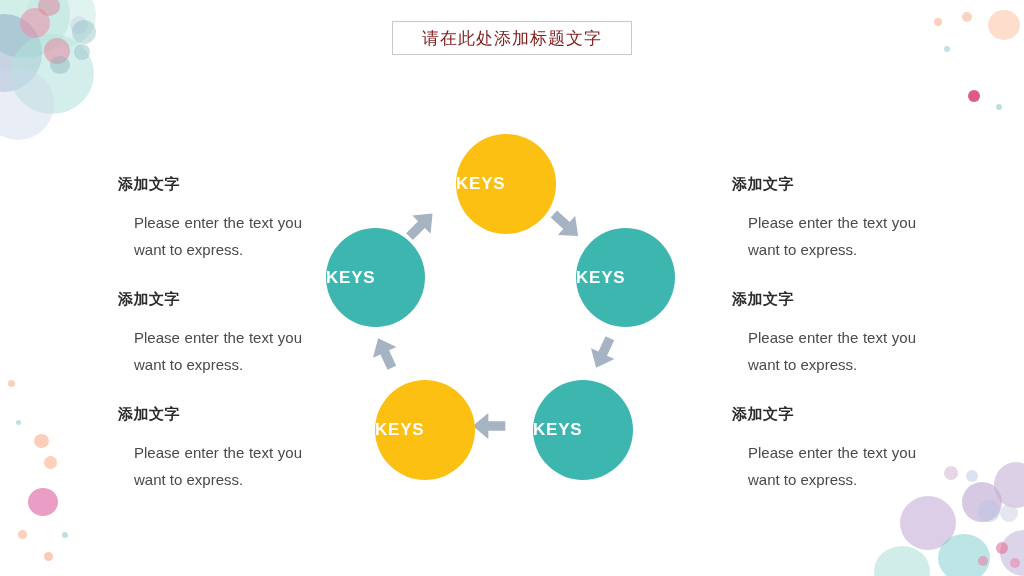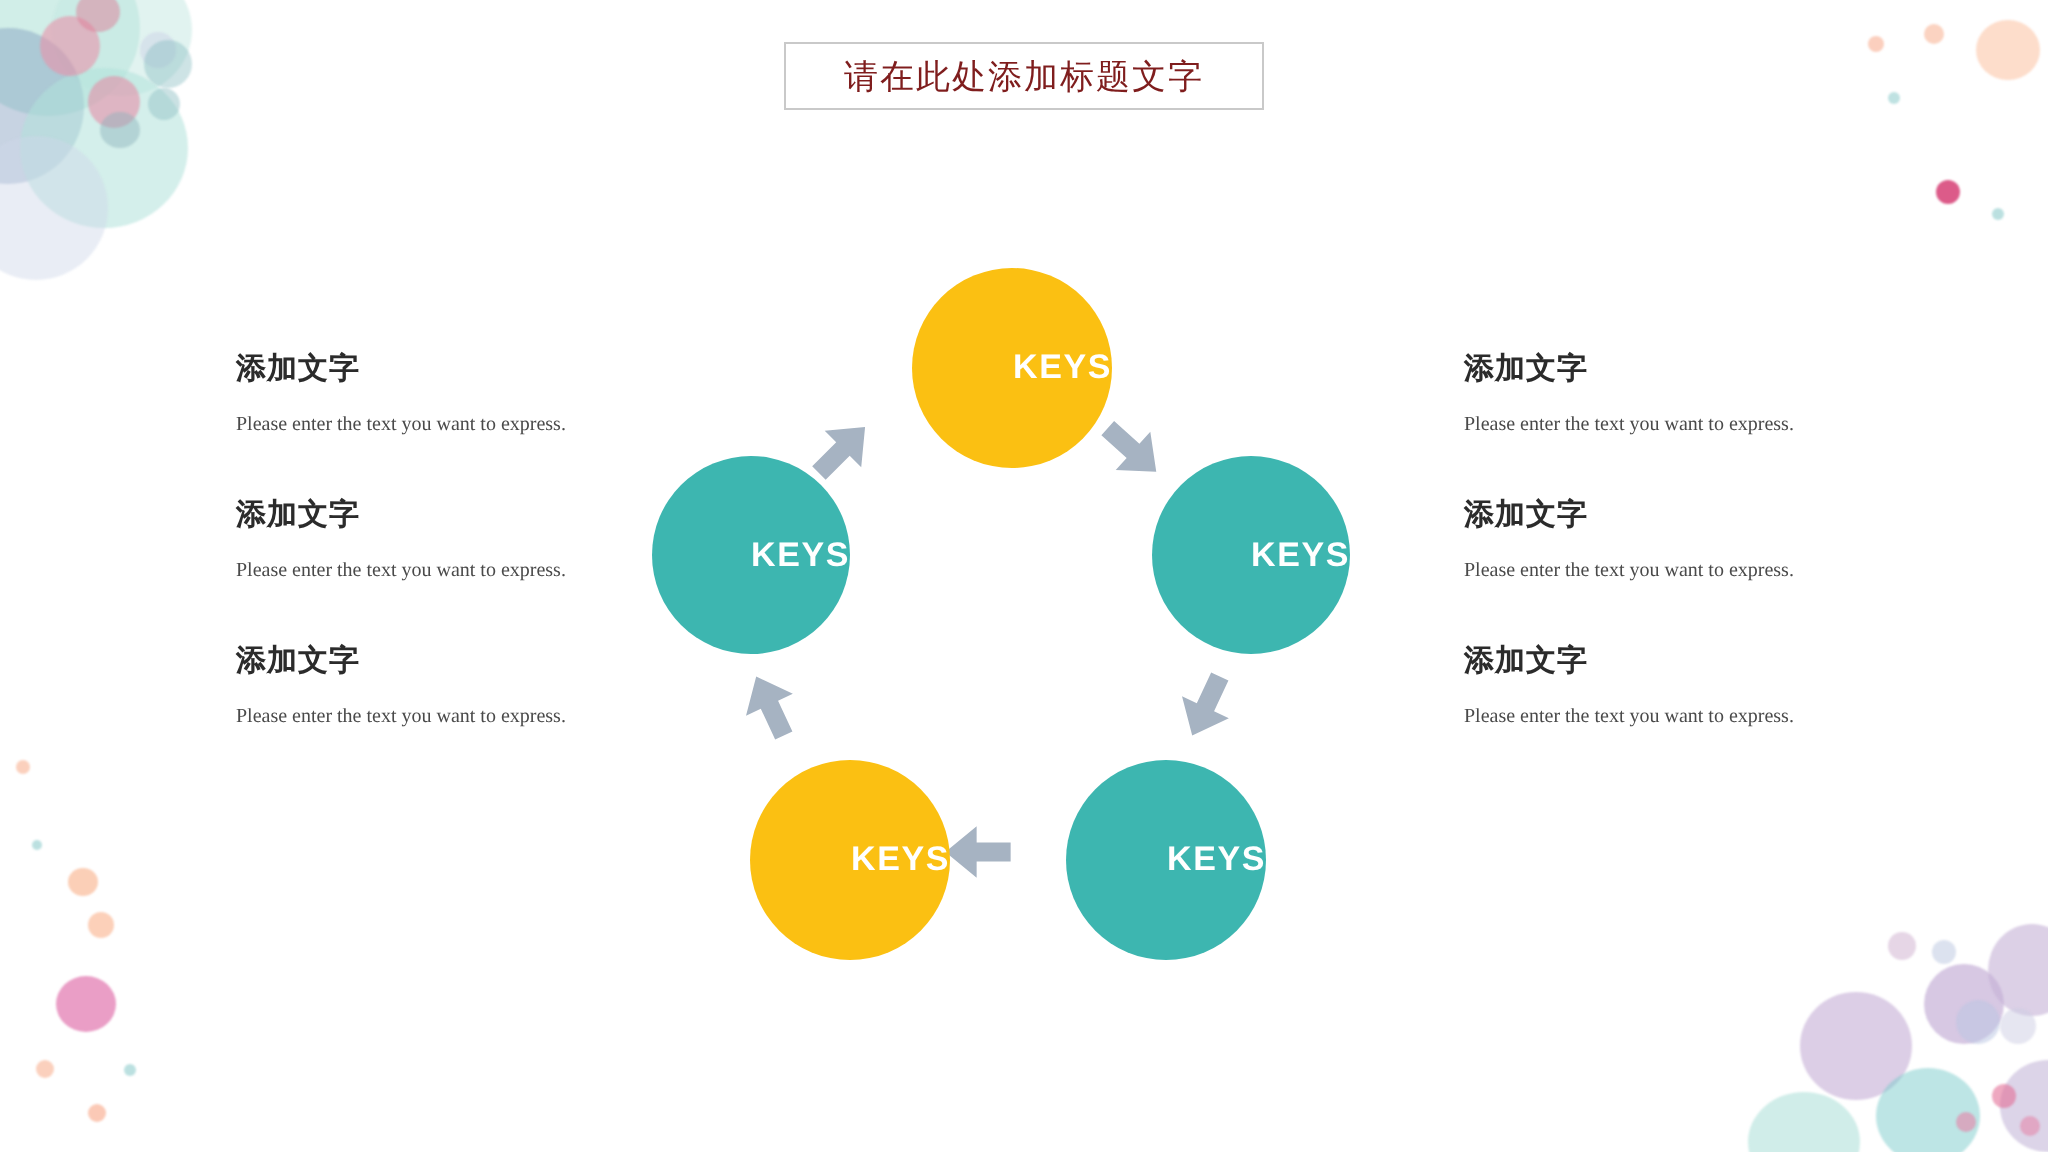--- a/index.html
+++ b/index.html
@@ -65,42 +65,42 @@
   .txt-heading {
     font-size: 15px;
     font-weight: bold;
     color: #2b2b2b;
     font-family: "DejaVu Sans", sans-serif;
     letter-spacing: 0.5px;
     margin: 0 0 11px 0;
     line-height: 1.1;
   }
   .txt-body {
-    font-size: 10px;
+    font-size: 15px;
     color: #4a4a4a;
     line-height: 1.85;
     text-align: justify;
-    margin: 0;
-    font-family: Liberation Serif, serif;
+    margin: 16px;
+    font-family: Liberation Sans, sans-serif;
   }
 
   
   .cycle {
     position: absolute;
     left: 320px;
     top: 128px;
     width: 372px;
     height: 356px;
   }
   .node {
     position: absolute;
     border-radius: 50%;
     display: flex;
     align-items: center;
-    justify-content: flex-end;
+    justify-content: flex-start;
   }
   .node-label {
     color: #ffffff;
     font-size: 17px;
     font-weight: bold;
     letter-spacing: 0.8px;
     font-family: "Liberation Sans", sans-serif;
   }
   .arrow {
     position: absolute;

